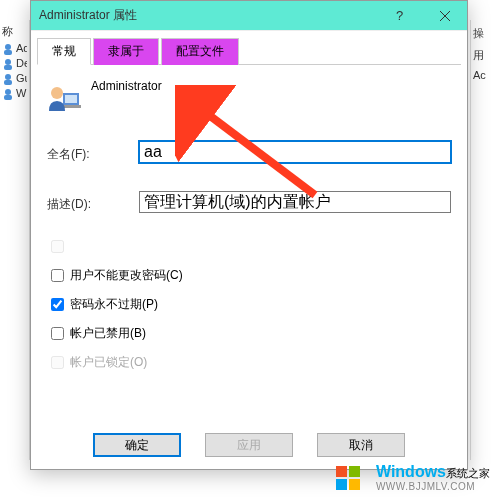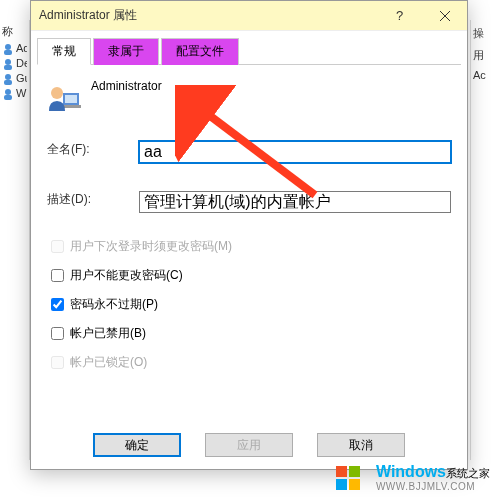--- a/index.html
+++ b/index.html
@@ -44,21 +44,21 @@
     left: 30px; top: 0;
     width: 438px; height: 470px;
     background: #fff;
     border: 1px solid #999;
     box-shadow: 0 4px 20px rgba(0,0,0,0.25);
   }
   .titlebar {
     height: 30px;
     display: flex;
     align-items: center;
-    background: #fef9c3;
+    background: #5eead4;
     padding-left: 8px;
     border-bottom: 1px solid #eee;
   }
   .titlebar .title { flex: 1; font-size: 12px; color: #333; }
   .titlebar .tbtn {
     width: 45px; height: 30px;
     display: flex; align-items: center; justify-content: center;
     color: #333;
   }
   .titlebar .help { font-size: 13px; }
@@ -85,21 +85,21 @@
     padding: 14px 16px;
   }
   .user-row {
     display: flex; align-items: flex-start;
     margin-bottom: 24px;
   }
   .user-row .icon { width: 34px; height: 34px; margin-right: 10px; }
   .user-row .name { font-size: 12px; }
 
   .field {
-    display: flex; align-items: flex-start;
+    display: flex; align-items: flex-end;
     margin-bottom: 12px;
     margin-top: 28px;
   }
   .field .lbl { width: 92px; font-size: 12px; color: #333; }
   .field input[type="text"] {
     flex: 1;
     height: 22px;
     border: 1px solid #7a7a7a;
     padding: 2px 4px;
     font-size: 16px;
@@ -217,21 +217,20 @@
     </div>
 
     <div class="field">
       <div class="lbl">描述(D):</div>
       <input type="text" value="管理计算机(域)的内置帐户" style="">
     </div>
 
     <div class="checks">
       <label class="check disabled">
         <input type="checkbox" disabled="" style="">
-        <span>用户下次登录时须更改密码(M)</span>
       </label>
       <label class="check">
         <input type="checkbox" style="">
         <span>用户不能更改密码(C)</span>
       </label>
       <label class="check">
         <input type="checkbox" checked="" style="">
         <span>密码永不过期(P)</span>
       </label>
       <label class="check">

